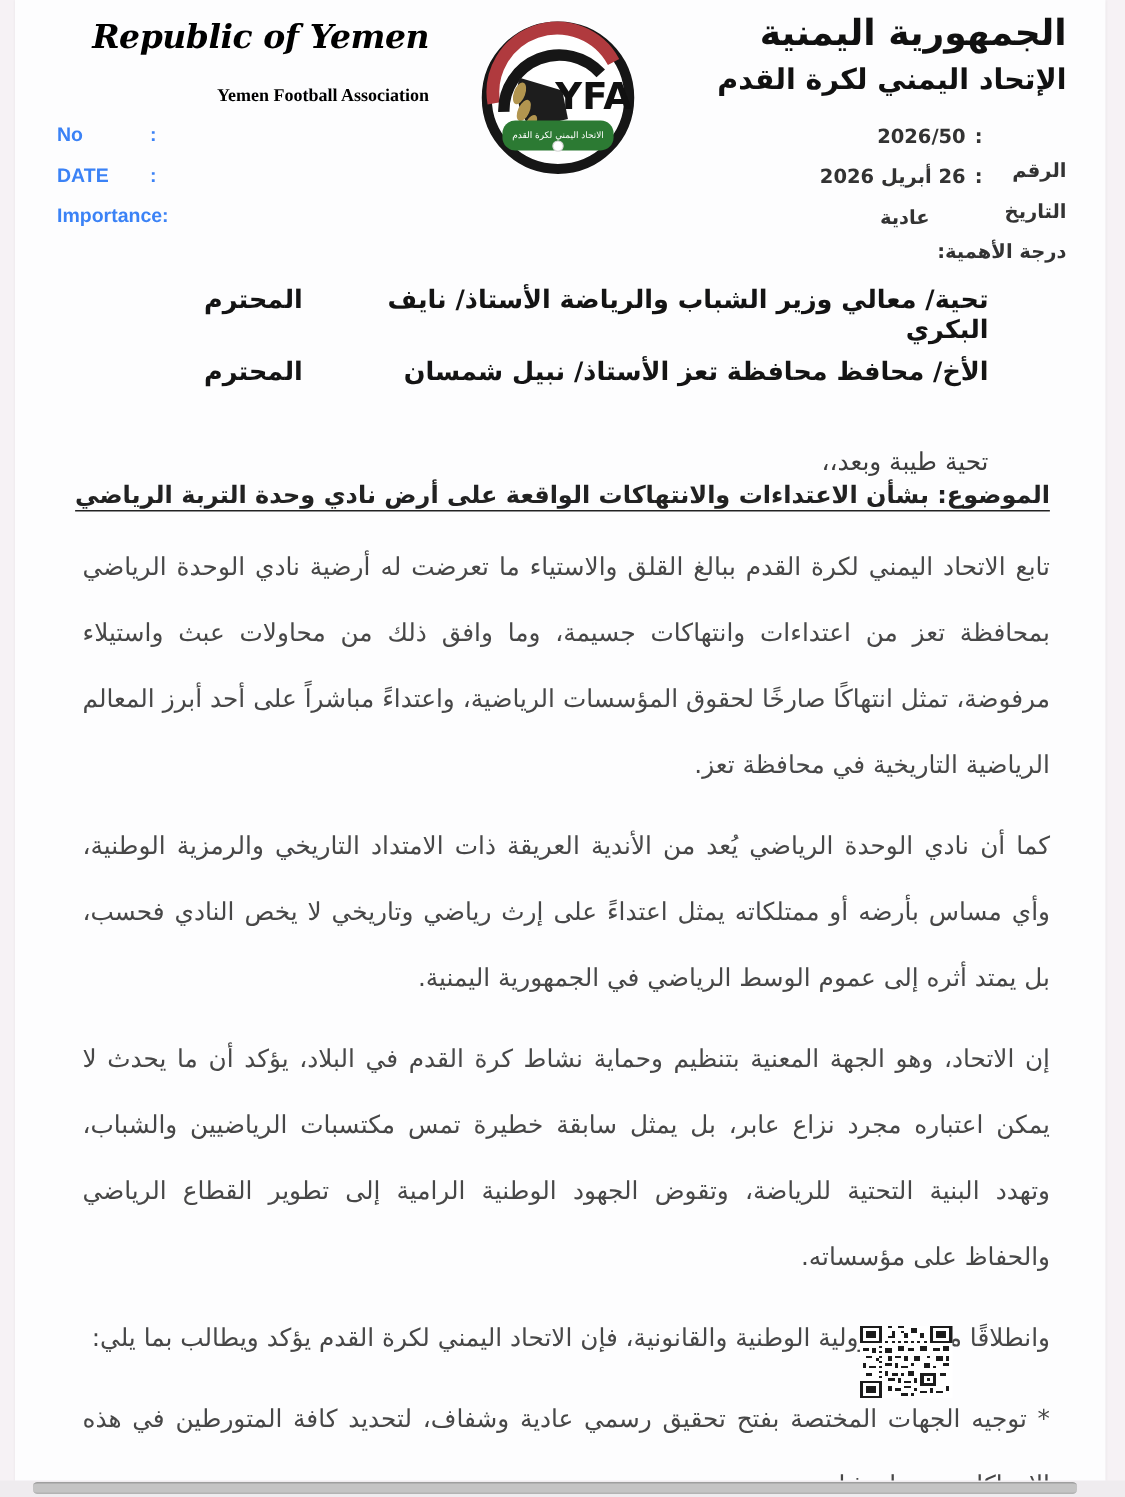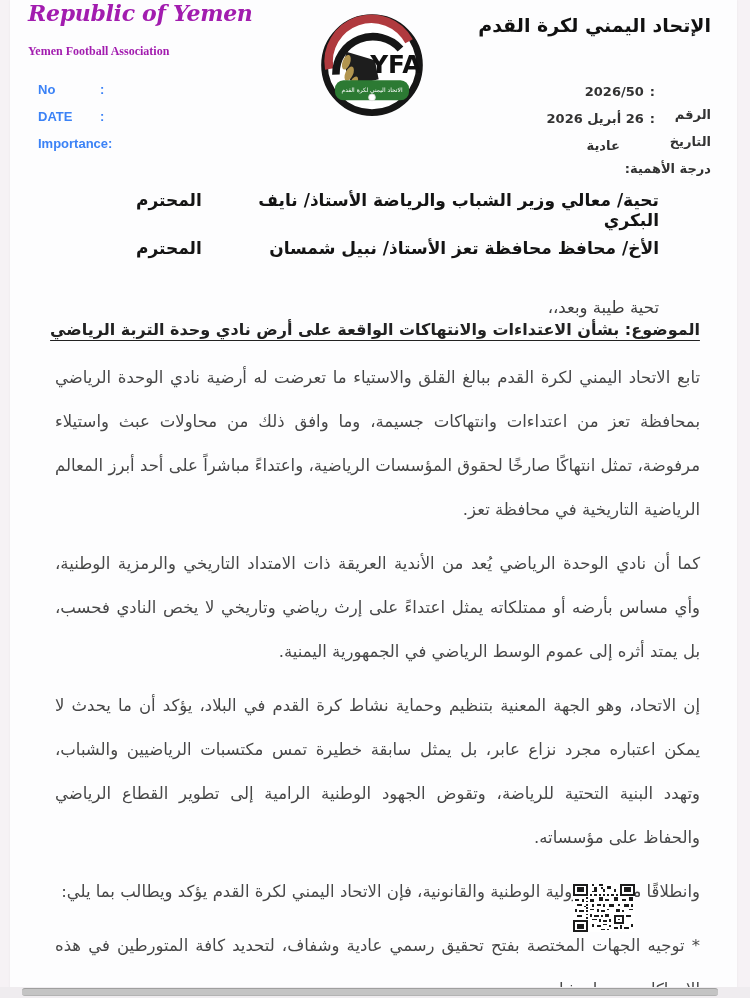--- a/index.html
+++ b/index.html
@@ -2,21 +2,21 @@
 <html lang="ar"><head>
 <meta charset="utf-8">
 <style>
   html,body{margin:0;padding:0;width:750px;height:998px;overflow:hidden;
     font-family:"DejaVu Sans",sans-serif;}
   .viewport{position:relative;width:750px;height:998px;background:#f6f2f5;}
   .page{position:absolute;left:10px;top:0;right:13px;bottom:10px;background:#fdfdfe;
     box-shadow:0 0 2px rgba(0,0,0,.06);}
 
   
-  .hdr-left{position:absolute;left:18px;top:0;width:258px;text-align:left;color:#a21caf;}
+  .hdr-left{position:absolute;left:18px;top:12px;width:258px;text-align:right;color:#000000;}
   .country-en{font-family:"DejaVu Serif",serif;font-style:italic;font-weight:bold;
     font-size:22px;letter-spacing:-0.3px;}
   .org-en{font-family:"Liberation Serif",serif;font-weight:bold;font-size:12px;margin-top:18px;}
   .fields-left{position:absolute;left:28px;top:76px;font-family:"Liberation Sans",sans-serif;
     font-weight:bold;font-size:13px;color:#3b82f6;}
   .fl-row{display:flex;height:27px;align-items:center;}
   .fl-label{min-width:62px;display:inline-block;}
   .fl-sep{display:inline-block;}
 
   .logo-wrap{position:absolute;left:305px;top:10px;width:114px;height:114px;}
@@ -93,20 +93,21 @@
         <ellipse cx="36" cy="67" rx="4" ry="8" fill="#b2954f" transform="rotate(25 36 67)"></ellipse>
         <ellipse cx="41" cy="76" rx="3.4" ry="6.5" fill="#b2954f" transform="rotate(30 41 76)"></ellipse>
         <text x="85" y="66" text-anchor="middle" font-size="26" font-weight="bold" font-family="DejaVu Sans, sans-serif" fill="#111">YFA</text>
         <rect x="21" y="74" width="78" height="21" rx="9" fill="#2c7a33"></rect>
         <text x="60" y="86" text-anchor="middle" font-size="6.3" font-family="DejaVu Sans, sans-serif" fill="#ffffff">الاتحاد اليمني لكرة القدم</text>
         <circle cx="60" cy="92" r="3.6" fill="#ffffff" stroke="#d8d8d8" stroke-width="0.8"></circle>
       </svg>
     </div>
 
     <div class="hdr-right">
+      <div class="country-ar">الجمهورية اليمنية</div>
       <div class="org-ar">الإتحاد اليمني لكرة القدم</div>
     </div>
     <div class="fields-right">
       <div class="fr-row">
         <span class="fr-label">الرقم</span>
         <span class="fr-sep">:</span>
         <span class="fr-value" dir="ltr">2026/50</span>
       </div>
       <div class="fr-row">
         <span class="fr-label">التاريخ</span>

